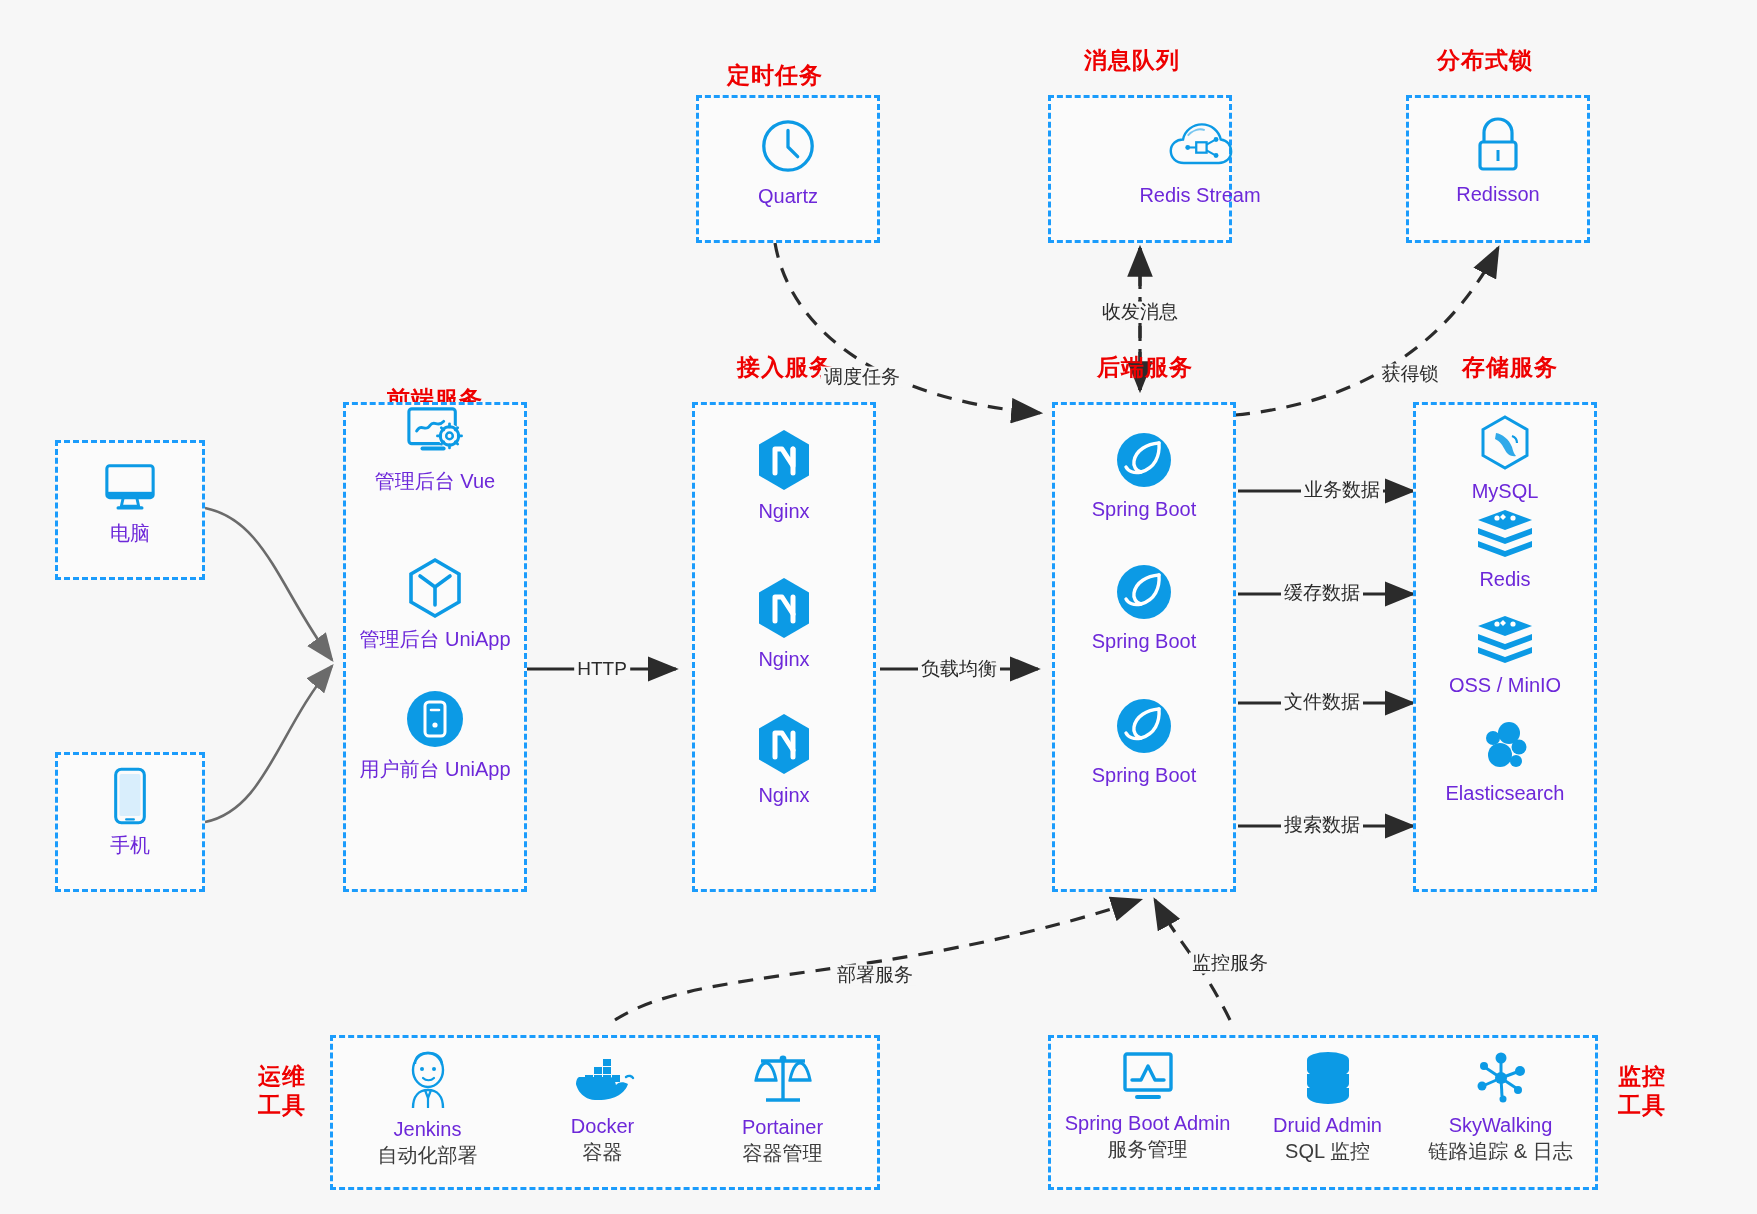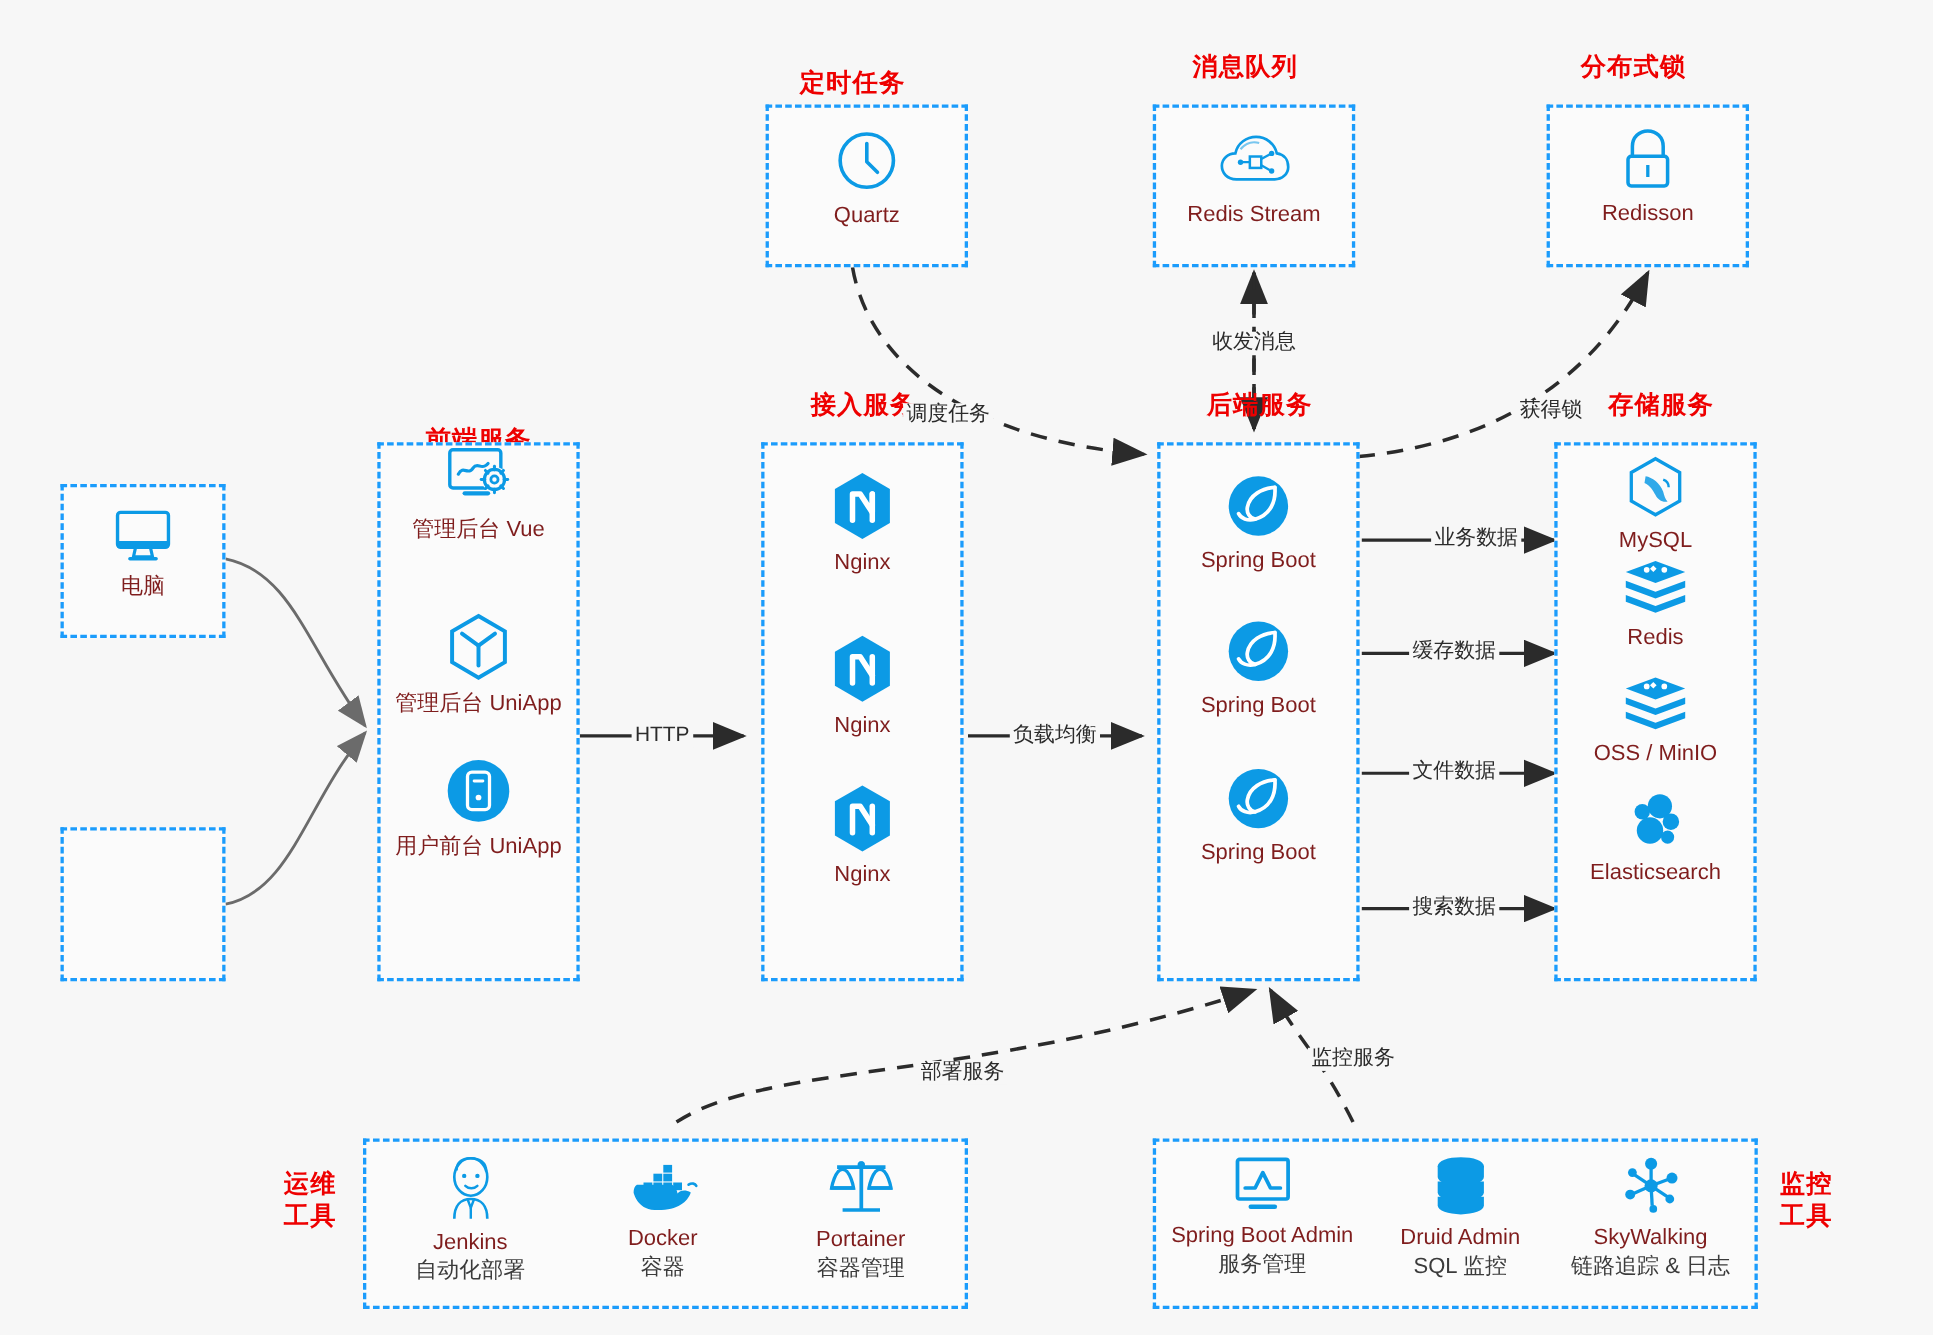--- a/index.html
+++ b/index.html
@@ -40,21 +40,21 @@
   .grp-title.side{line-height:1.25;}
 
   
   .cell{
     position:absolute;display:flex;flex-direction:column;
     align-items:center;justify-content:flex-start;
     box-sizing:border-box;
   }
   .cell .ico{display:block;}
   .cell .lbl{
-    margin-top:6px;font-size:20px;color:#7f1d1d;white-space:nowrap;
+    margin-top:6px;font-size:20px;color:#6d28d9;white-space:nowrap;
     text-align:center;line-height:1.3;
   }
   .cell .lbl2{font-size:20px;color:#3b3b3b;white-space:nowrap;text-align:center;line-height:1.3;}
 
   
   .elabel{
     position:absolute;background:#f7f7f7;
     font-size:19px;color:#2b2b2b;white-space:nowrap;
     padding:0 3px;transform:translate(-50%,-50%);
     line-height:1.1;
@@ -108,21 +108,21 @@
   <div class="cell" style="left:696px;top:115px;width:184px;">
     <svg class="ico" width="62" height="62" viewBox="0 0 64 64">
       <circle cx="32" cy="32" r="25" fill="none" stroke="#0c9ae5" stroke-width="3.4"></circle>
       <path d="M32 16 L32 33 L42 43" fill="none" stroke="#0c9ae5" stroke-width="3.4" stroke-linecap="round" stroke-linejoin="round"></path>
     </svg>
     <div class="lbl">Quartz</div>
   </div>
 
   <div class="grp-title" style="left:1052px;top:45px;width:160px;">消息队列</div>
   <div class="box" style="left:1048px;top:95px;width:184px;height:148px;"></div>
-  <div class="cell" style="left:1048px;top:118px;width:184px;">
+  <div class="cell" style="left:1108px;top:118px;width:184px;">
     <svg class="ico" width="66" height="58" viewBox="0 0 70 58">
       <path d="M18 46 C9 46 4 40 4 33 C4 26 10 21 17 21 C19 11 28 5 37 5 C47 5 55 12 57 21
                C64 22 68 27 68 34 C68 41 62 46 55 46 Z" fill="none" stroke="#0c9ae5" stroke-width="2.6"></path>
       <path d="M22 17 C27 11 34 9 40 11" fill="none" stroke="#0c9ae5" stroke-width="2" opacity=".55"></path>
       <rect x="31" y="24" width="11" height="11" fill="none" stroke="#0c9ae5" stroke-width="2.4"></rect>
       <line x1="24" y1="29.5" x2="31" y2="29.5" stroke="#0c9ae5" stroke-width="2.2"></line>
       <line x1="42" y1="26.5" x2="50" y2="22" stroke="#0c9ae5" stroke-width="2.2"></line>
       <line x1="42" y1="32.5" x2="50" y2="37" stroke="#0c9ae5" stroke-width="2.2"></line>
       <circle cx="22" cy="29.5" r="2.6" fill="#0c9ae5"></circle>
       <circle cx="52" cy="21" r="2.6" fill="#0c9ae5"></circle>
@@ -147,20 +147,28 @@
     <svg class="ico" width="60" height="54" viewBox="0 0 62 56">
       <rect x="7" y="6" width="48" height="33" rx="3" fill="none" stroke="#0c9ae5" stroke-width="3.2"></rect>
       <rect x="7" y="33" width="48" height="6" fill="#0c9ae5"></rect>
       <path d="M24 39 L22 48 L40 48 L38 39 Z" fill="none" stroke="#0c9ae5" stroke-width="3"></path>
       <rect x="17" y="48" width="28" height="3.4" rx="1.7" fill="#0c9ae5"></rect>
     </svg>
     <div class="lbl">电脑</div>
   </div>
 
   <div class="box" style="left:55px;top:752px;width:150px;height:140px;"></div>
+  <div class="cell" style="left:55px;top:766px;width:150px;">
+    <svg class="ico" width="42" height="60" viewBox="0 0 44 62">
+      <rect x="7" y="3" width="30" height="56" rx="6" fill="none" stroke="#0c9ae5" stroke-width="3.2"></rect>
+      <rect x="11" y="8" width="22" height="44" rx="2" fill="#d9eefc"></rect>
+      <line x1="18" y1="55.5" x2="26" y2="55.5" stroke="#0c9ae5" stroke-width="2.4" stroke-linecap="round"></line>
+    </svg>
+    <div class="lbl">手机</div>
+  </div>
 
   <div class="grp-title" style="left:340px;top:352px;width:190px;margin-top:32px;">前端服务</div>
   <div class="box" style="left:343px;top:402px;width:184px;height:490px;"></div>
 
   <div class="cell" style="left:343px;top:404px;width:184px;">
     <svg class="ico" width="64" height="58" viewBox="0 0 66 60">
       <rect x="6" y="5" width="48" height="36" rx="3" fill="none" stroke="#0c9ae5" stroke-width="3.2"></rect>
       <path d="M14 28 C19 19 23 30 28 22 C32 16 36 25 42 18" fill="none" stroke="#0c9ae5" stroke-width="3" stroke-linecap="round"></path>
       <rect x="18" y="44" width="26" height="4" rx="2" fill="#0c9ae5"></rect>
       <circle cx="48" cy="33" r="12" fill="#fbfbfb"></circle>

